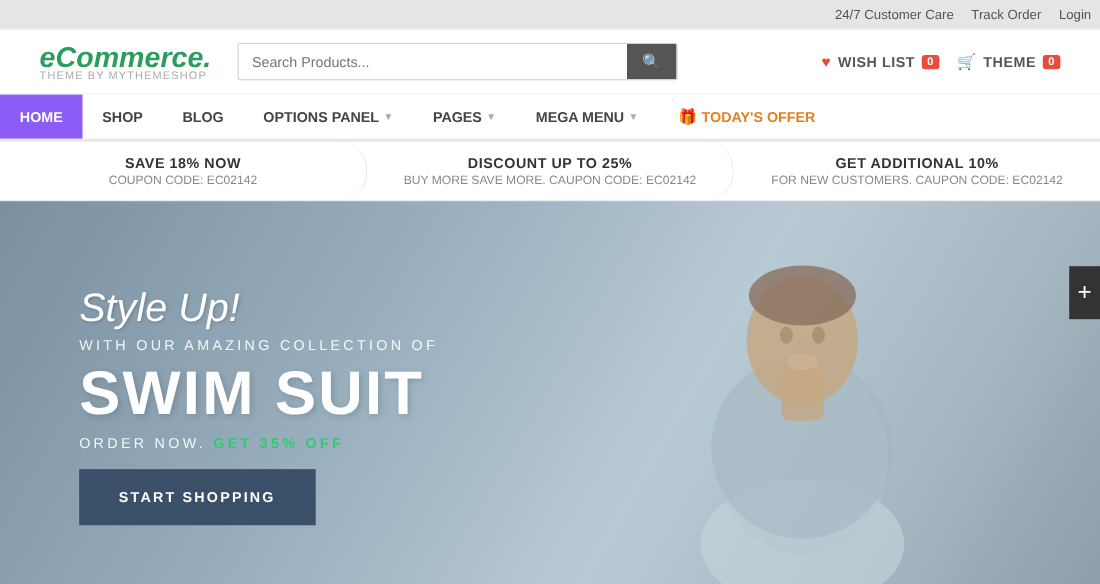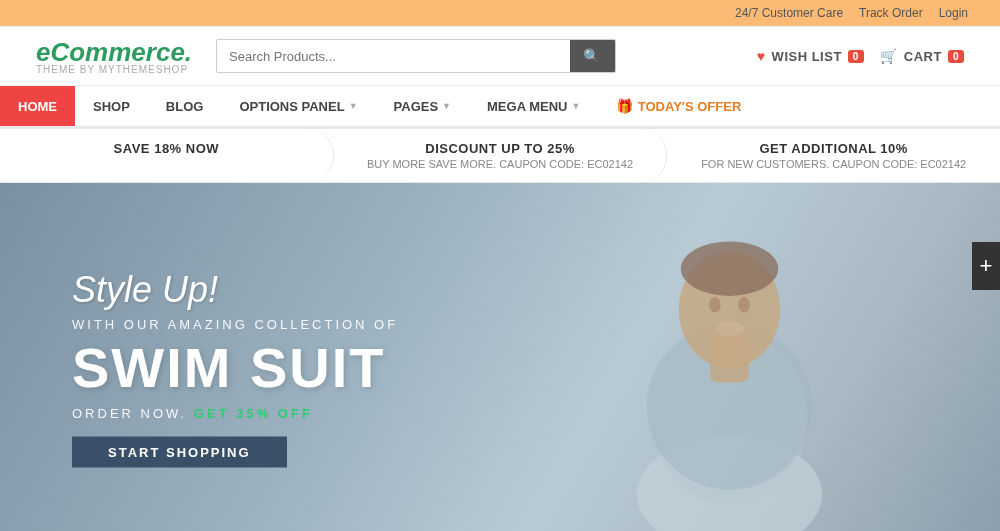--- a/index.html
+++ b/index.html
@@ -1,24 +1,24 @@
 <!DOCTYPE html>
 <html><head>
   <meta charset="utf-8">
   <style>
     * { margin: 0; padding: 0; box-sizing: border-box; }
     body { font-family: Arial, sans-serif; width: 1000px; overflow-x: hidden; }
 
     
     .top-bar {
-      background: #fdba74;
+      background: #e5e5e5;
       display: flex;
       justify-content: flex-end;
       align-items: center;
-      padding: 6px 32px;
+      padding: 6px 8px;
       font-size: 12px;
       color: #555;
       border-bottom: 1px solid #eee;
       gap: 16px;
     }
     .top-bar a { color: #555; text-decoration: none; }
 
     
     .header {
       display: flex;
@@ -99,21 +99,21 @@
       text-transform: uppercase;
       color: #444;
       cursor: pointer;
       display: flex;
       align-items: center;
       gap: 4px;
       text-decoration: none;
       position: relative;
     }
     .nav-item.active {
-      background: #ef4444;
+      background: #8b5cf6;
       color: #fff;
     }
     .nav-item .arrow { font-size: 9px; color: #aaa; }
     .today-offer { color: #e67e22; display: flex; align-items: center; gap: 4px; }
     .today-offer .gift-icon { font-size: 14px; }
 
     
     .promo-bar {
       display: flex;
       border-bottom: 1px solid #e8e8e8;
@@ -208,21 +208,21 @@
       margin-bottom: 16px;
     }
     .hero-order .discount {
       color: #2ecc71;
       font-weight: bold;
     }
     .hero-btn {
       background: #3a5068;
       color: #fff;
       border: none;
-      padding: 8px 36px;
+      padding: 18px 36px;
       font-size: 13px;
       font-weight: bold;
       letter-spacing: 2px;
       text-transform: uppercase;
       cursor: pointer;
       display: inline-block;
     }
 
     
     .plus-btn {
@@ -265,21 +265,21 @@
   </div>
 
   <div class="header-actions">
     <a href="#" class="action-btn">
       <span class="heart-icon">♥</span>
       <span>WISH LIST</span>
       <span class="badge">0</span>
     </a>
     <a href="#" class="action-btn">
       <span class="cart-icon">🛒</span>
-      <span>CART</span>
+      <span>THEME</span>
       <span class="badge">0</span>
     </a>
   </div>
 </div>
 
 <nav class="nav">
   <a href="#" class="nav-item active">
     <span>HOME</span>
   </a>
   <a href="#" class="nav-item">
@@ -302,20 +302,21 @@
   </a>
   <a href="#" class="nav-item today-offer">
     <span class="gift-icon">🎁</span>
     <span>TODAY'S OFFER</span>
   </a>
 </nav>
 
 <div class="promo-bar">
   <div class="promo-item">
     <div class="promo-title">SAVE 18% NOW</div>
+    <div class="promo-code">COUPON CODE: EC02142</div>
   </div>
   <div class="promo-item">
     <div class="promo-title">DISCOUNT UP TO 25%</div>
     <div class="promo-code">BUY MORE SAVE MORE. CAUPON CODE: EC02142</div>
   </div>
   <div class="promo-item">
     <div class="promo-title">GET ADDITIONAL 10%</div>
     <div class="promo-code">FOR NEW CUSTOMERS. CAUPON CODE: EC02142</div>
   </div>
 </div>

